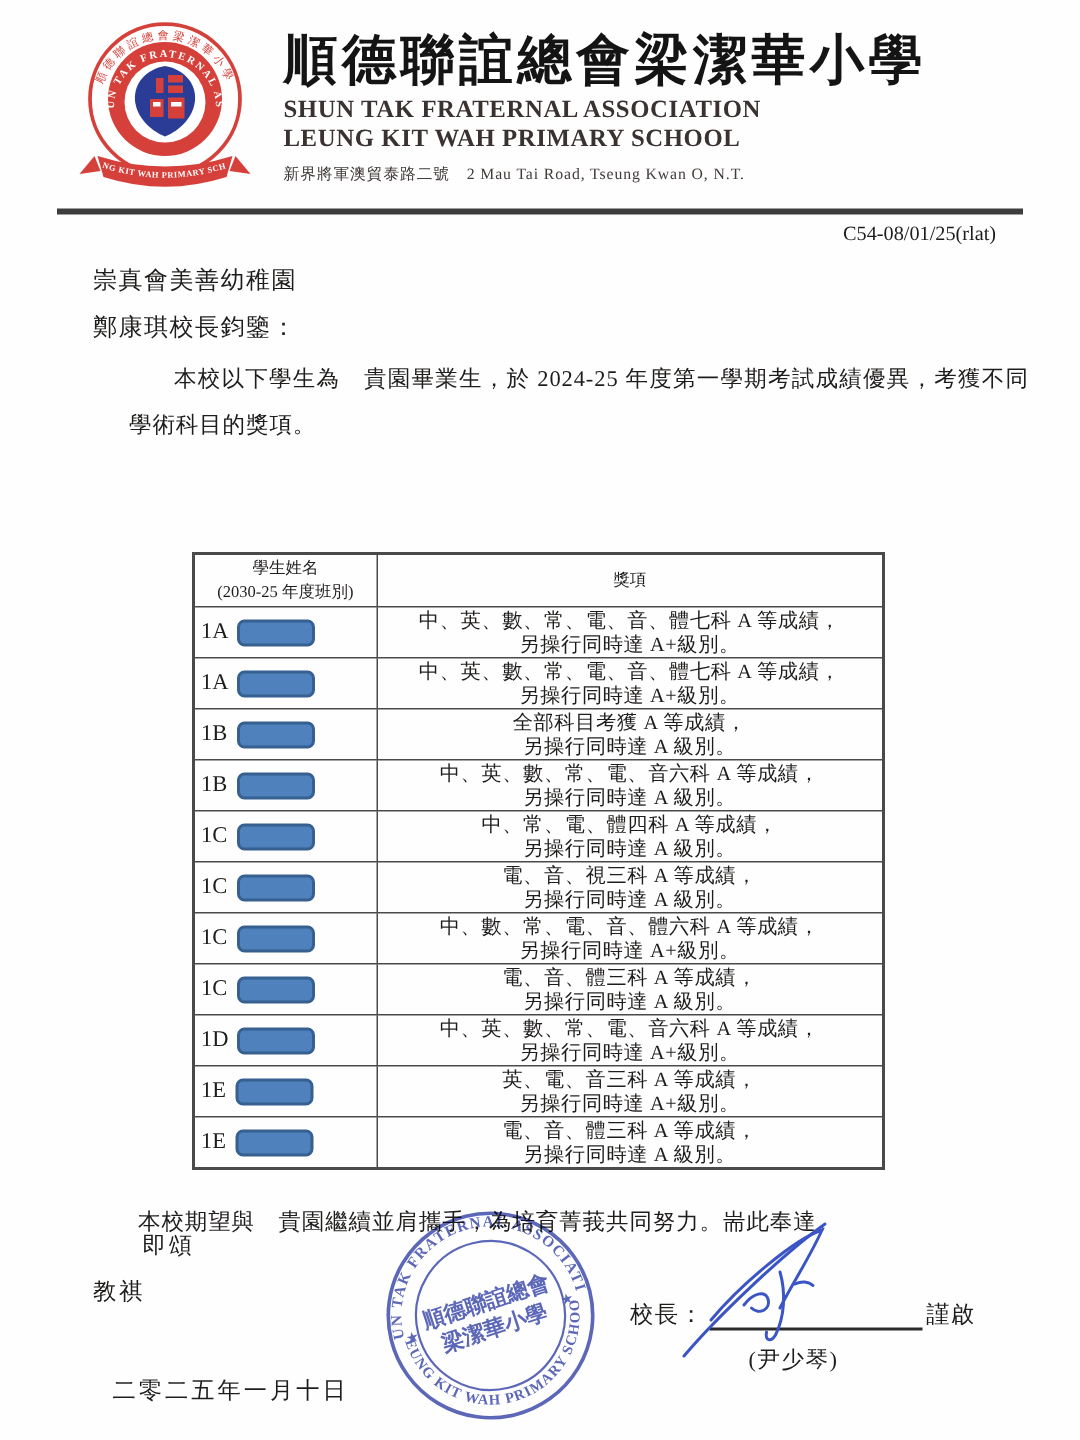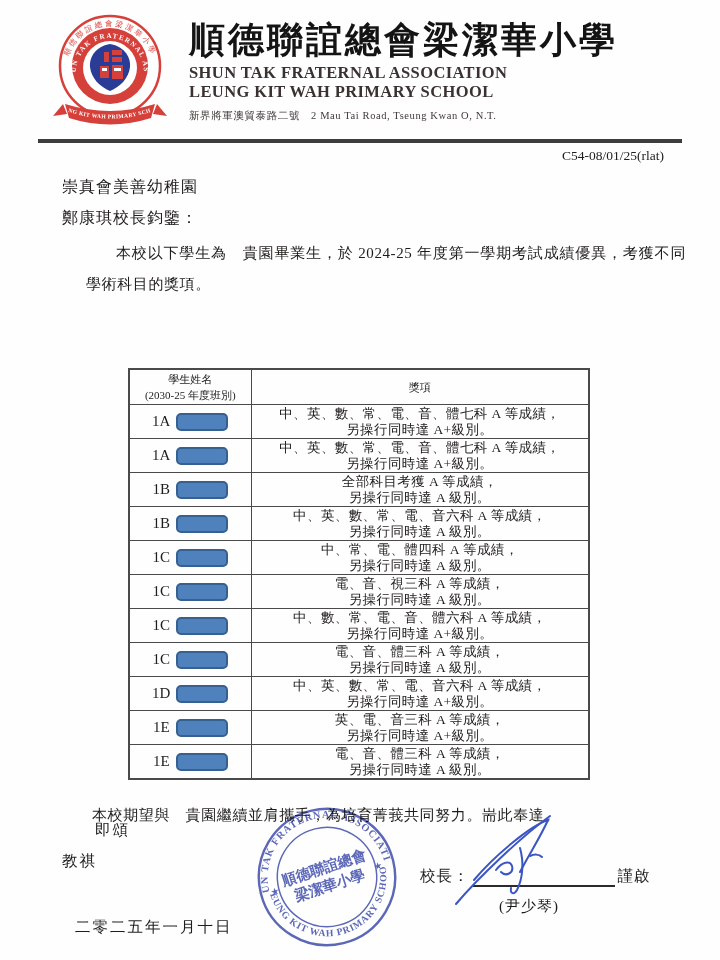--- a/index.html
+++ b/index.html
@@ -39,21 +39,21 @@
   
   table.awards {
     position:absolute; top:368px; left:128px; width:462px;
     border-collapse:collapse; border:2px solid #4a4a4a;
   }
   table.awards th, table.awards td { border:1px solid #4a4a4a; padding:1px 4px; }
   th.cell-class, td.cell-class { width:122px; text-align:center; }
   th { font-weight:normal; font-size:11px; line-height:16px; height:34px; }
   td.cell-award { text-align:center; font-size:13.5px; line-height:15.5px; height:33px; letter-spacing:0.4px; }
   td.cell-class { font-size:15px; }
-  .class-flex { display:flex; align-items:center; justify-content:center; gap:6px; }
+  .class-flex { display:flex; align-items:center; gap:6px; }
   .redaction {
     display:inline-block; width:52px; height:18px; border-radius:5px;
     background:#4f81bd; border:2px solid #36608f;
   }
 
   
   .close-1 { position:absolute; top:820px; left:95px; font-size:15.5px; letter-spacing:2px; }
   .close-2 { position:absolute; top:851px; left:62px; font-size:15.5px; letter-spacing:2px; }
   .stamp-wrap { position:absolute; top:804px; left:254px; width:146px; height:146px;
                 opacity:0.88; transform:rotate(-14deg); mix-blend-mode:multiply; }

